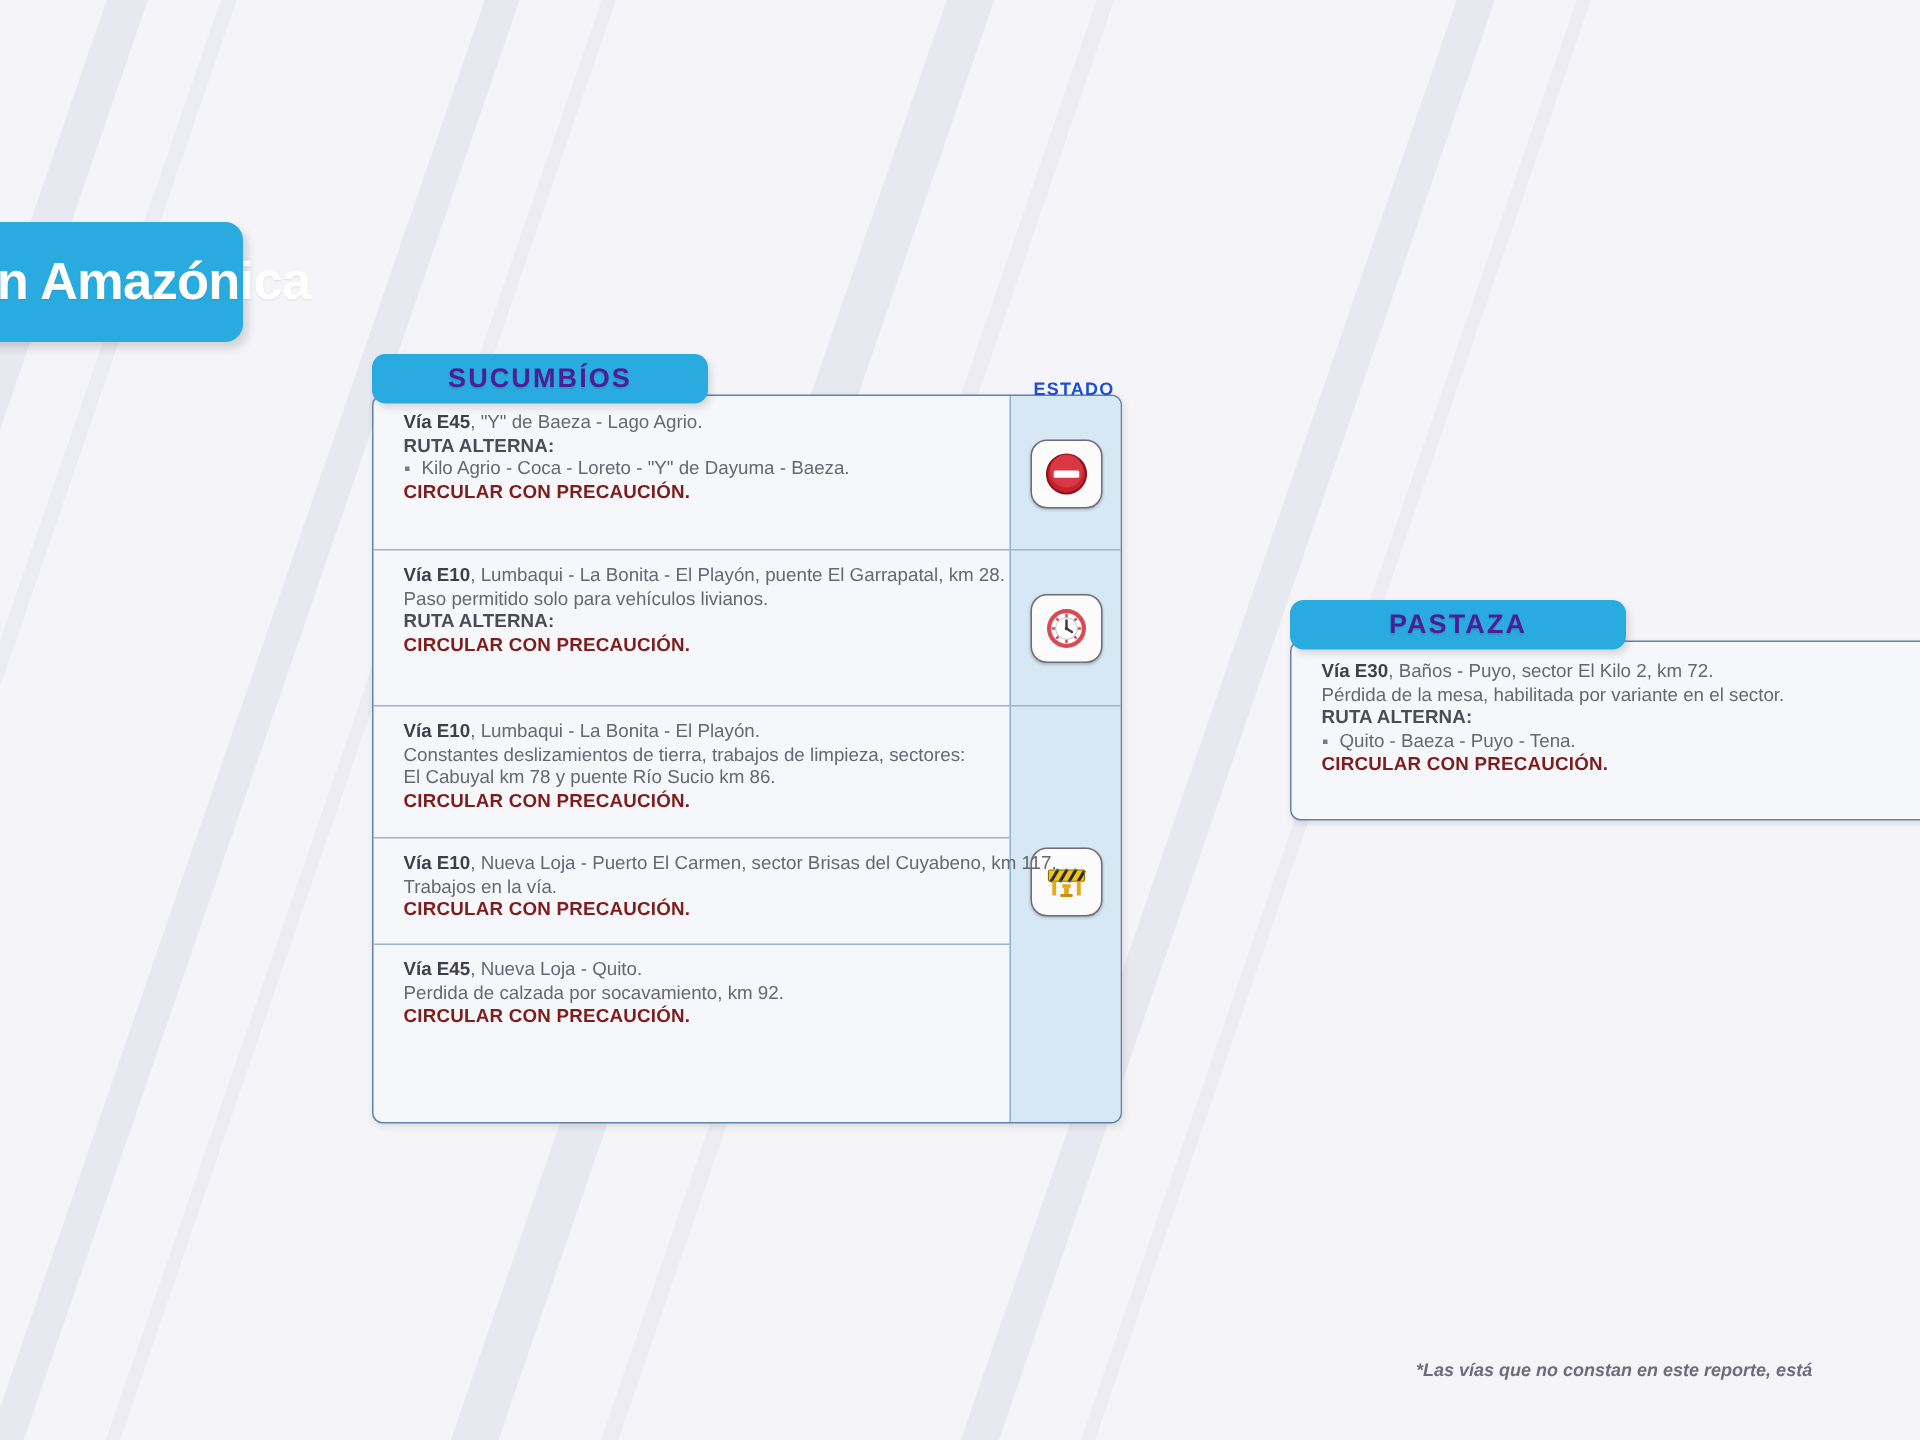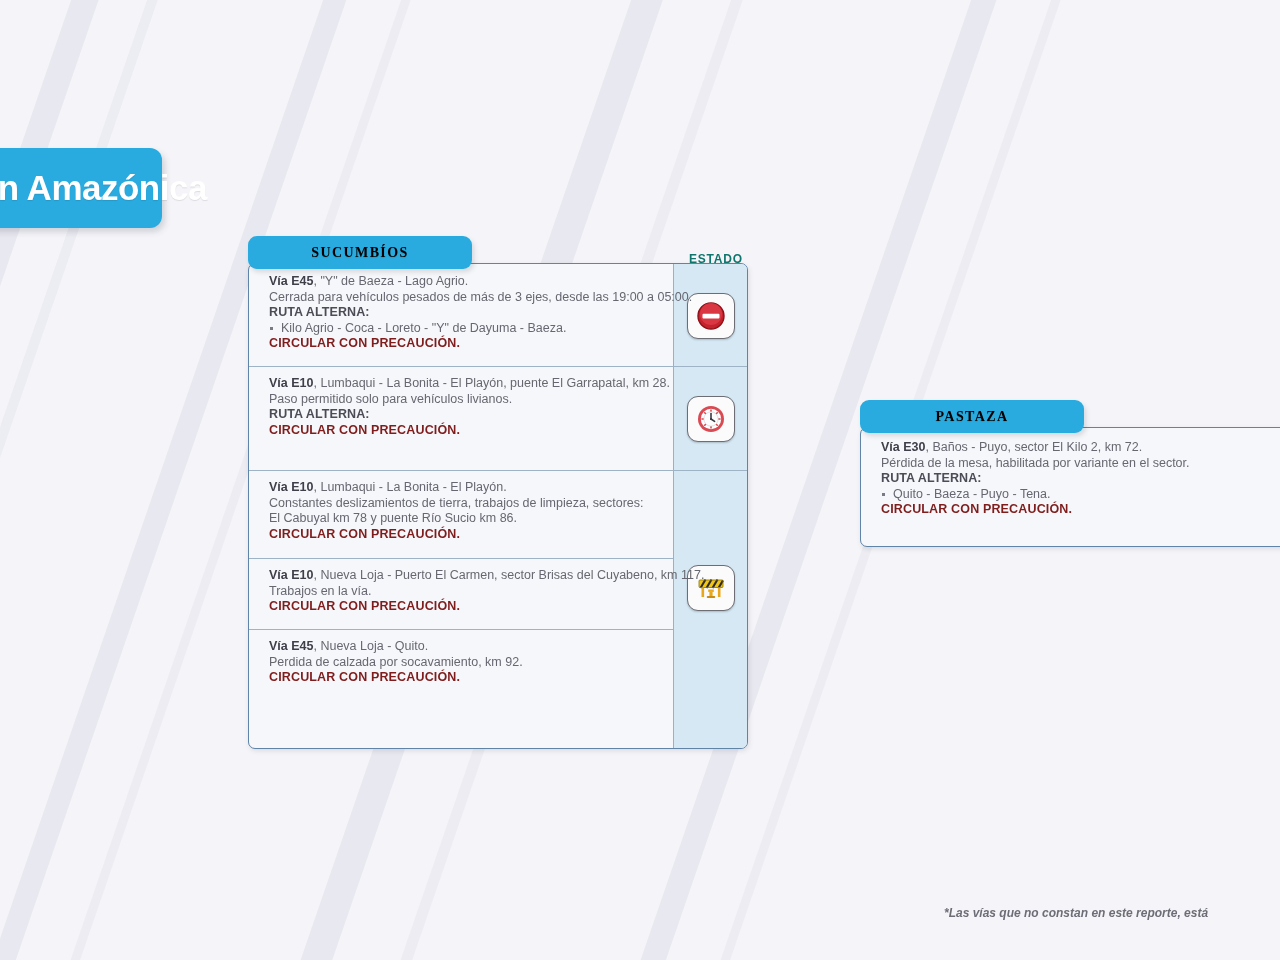--- a/index.html
+++ b/index.html
@@ -78,46 +78,46 @@
     z-index: 2;
     height: 33px;
     background: #29abdf;
     border-radius: 9px;
     box-shadow: 2px 3px 5px rgba(30,40,60,.15);
     display: flex;
     align-items: center;
     justify-content: center;
   }
   .panel-tab .tab-label {
-    font-family: Liberation Serif, serif;
-    font-weight: bold;
-    font-size: 14px;
+    font-family: Liberation Sans, sans-serif;
+    font-weight: bold;
+    font-size: 18px;
     letter-spacing: 1.4px;
-    color: #000000;
+    color: #4c1d95;
     white-space: nowrap;
     text-shadow: 0 1px 1px rgba(0,0,0,.10);
   }
   .panel-body {
     position: relative;
     margin-top: -6px;
     border: 1px solid #5f84a8;
     border-radius: 7px;
     background: #f6f7fa;
     box-shadow: 1px 2px 5px rgba(30,40,60,.12);
     overflow: hidden;
   }
 
   
   .estado-header {
     position: absolute;
     font-family: "Liberation Sans Narrow", "Liberation Sans", sans-serif;
     font-weight: bold;
     font-size: 12px;
     letter-spacing: .8px;
-    color: #0f766e;
+    color: #1d4ed8;
     z-index: 4;
   }
 
   
   .status-strip {
     position: absolute;
     top: 0;
     bottom: 0;
     background: #d5e8f4;
     border-left: 1px solid #8fb4cf;
@@ -241,21 +241,20 @@
 
     <div class="status-strip" style="left:424px; right:0;"></div>
 
     <div class="rows">
 
       <div class="row" style="height:102px;">
         <div class="row-text" style="width:424px;">
           <div class="line head">
             <b>Vía E45</b><span>, "Y" de Baeza - Lago Agrio.</span>
           </div>
-          <div class="line">Cerrada para vehículos pesados de más de 3 ejes, desde las 19:00 a 05:00.</div>
           <div class="line alterna">RUTA ALTERNA:</div>
           <div class="line bullet">Kilo Agrio - Coca - Loreto - "Y" de Dayuma - Baeza.</div>
           <div class="line precaucion">CIRCULAR CON PRECAUCIÓN.</div>
         </div>
       </div>
       <div class="row-sep" style="top:102px; width:500px;"></div>
 
       <div class="row" style="height:104px;">
         <div class="row-text" style="width:424px;">
           <div class="line head">

